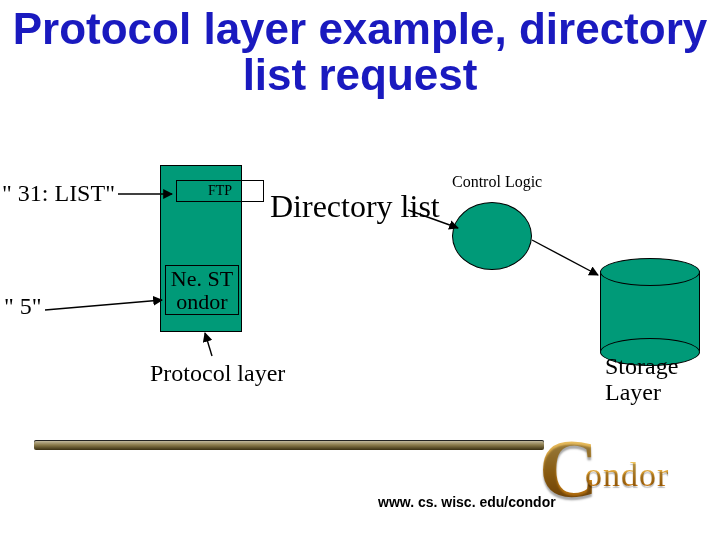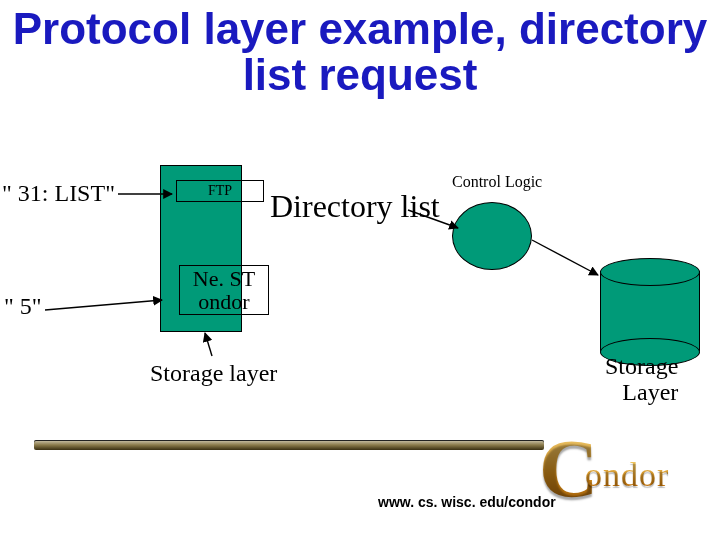--- a/index.html
+++ b/index.html
@@ -59,28 +59,28 @@
     width: 54px;
     padding: 2px 16px;
     text-align: center;
     border: 1px solid #000;
     background: transparent;
     font-size: 14px;
   }
   .nest-box {
     position: absolute;
     top: 265px;
-    left: 179px;
+    left: 165px;
     width: 72px;
     text-align: center;
     border: 1px solid #000;
     background: transparent;
     font-size: 22px;
     line-height: 1.05;
-    padding: 1px 8px;
+    padding: 1px 0;
   }
   .dir-list {
     position: absolute;
     top: 188px;
     left: 270px;
     font-size: 32px;
     color: #000;
   }
   .ctrl-logic {
     position: absolute;
@@ -96,21 +96,21 @@
     left: 150px;
     font-size: 24px;
     color: #000;
   }
   .storage-layer {
     position: absolute;
     top: 353px;
     left: 605px;
     font-size: 24px;
     color: #000;
-    text-align: right;
+    text-align: left;
     line-height: 1.1;
   }
   
   .circle {
     position: absolute;
     top: 202px;
     left: 452px;
     width: 78px;
     height: 66px;
     background: #009a78;
@@ -233,21 +233,21 @@
 
   <div class="protocol-column"></div>
   <div class="ftp-box">FTP</div>
   <div class="nest-box">
     <span>Ne. ST</span><br>
     <span>ondor</span>
   </div>
 
   <div class="dir-list">Directory list</div>
   <div class="ctrl-logic">Control Logic</div>
-  <div class="proto-layer">Storage layer</div>
+  <div class="proto-layer">Protocol layer</div>
 
   <div class="circle"></div>
 
   <div class="cyl">
     <div class="cyl-body"></div>
     <div class="cyl-bot"></div>
     <div class="cyl-top"></div>
   </div>
 
   <div class="storage-layer">

